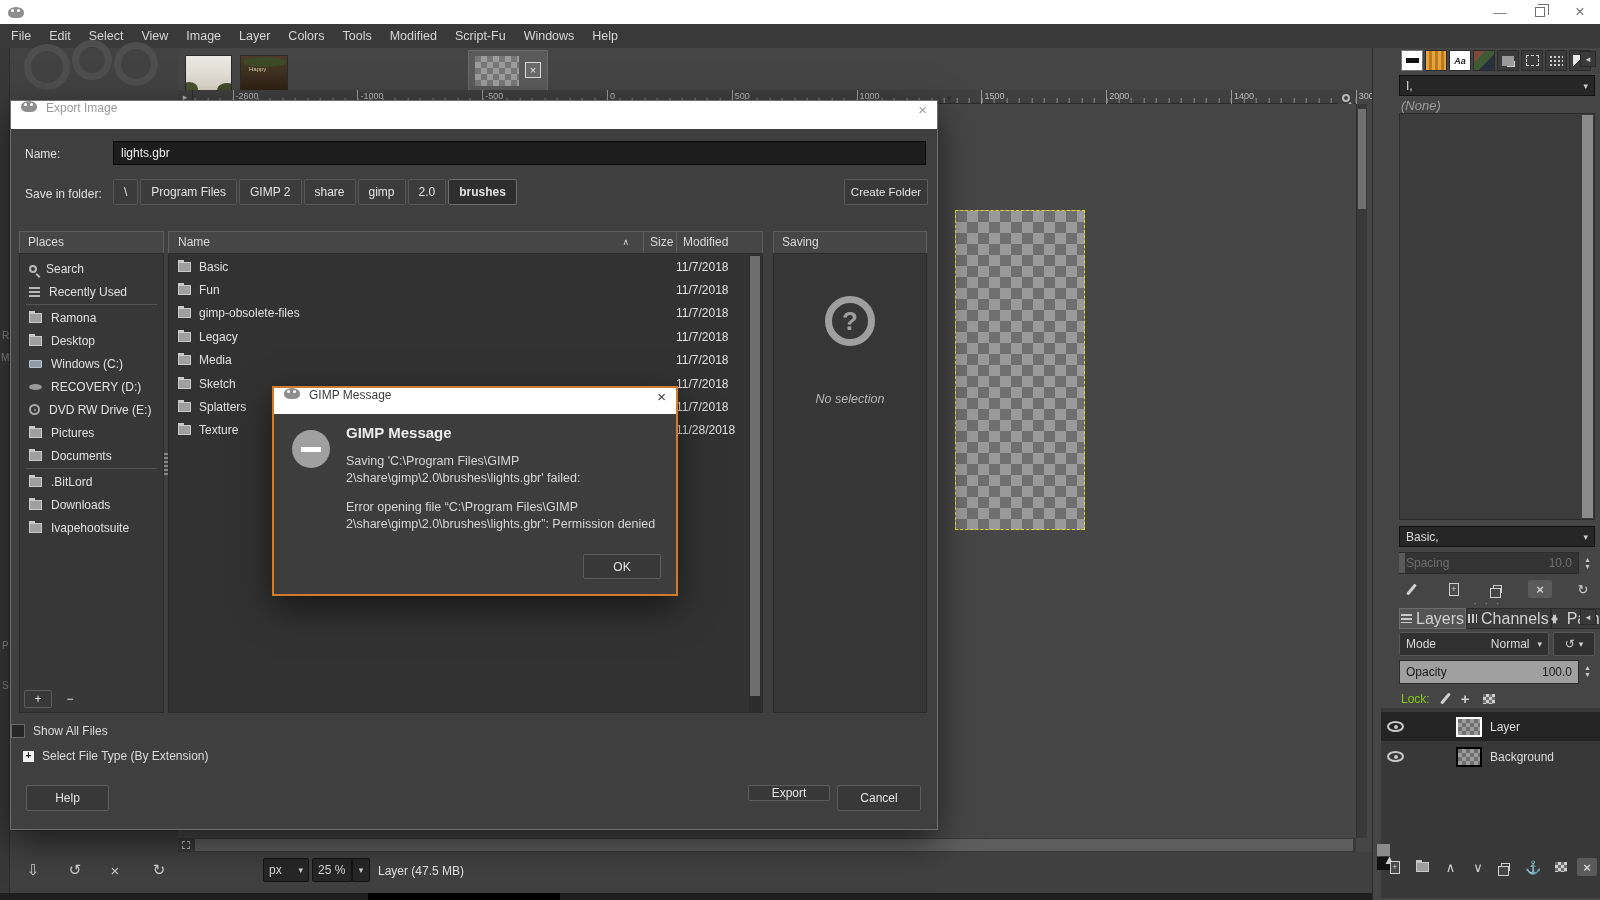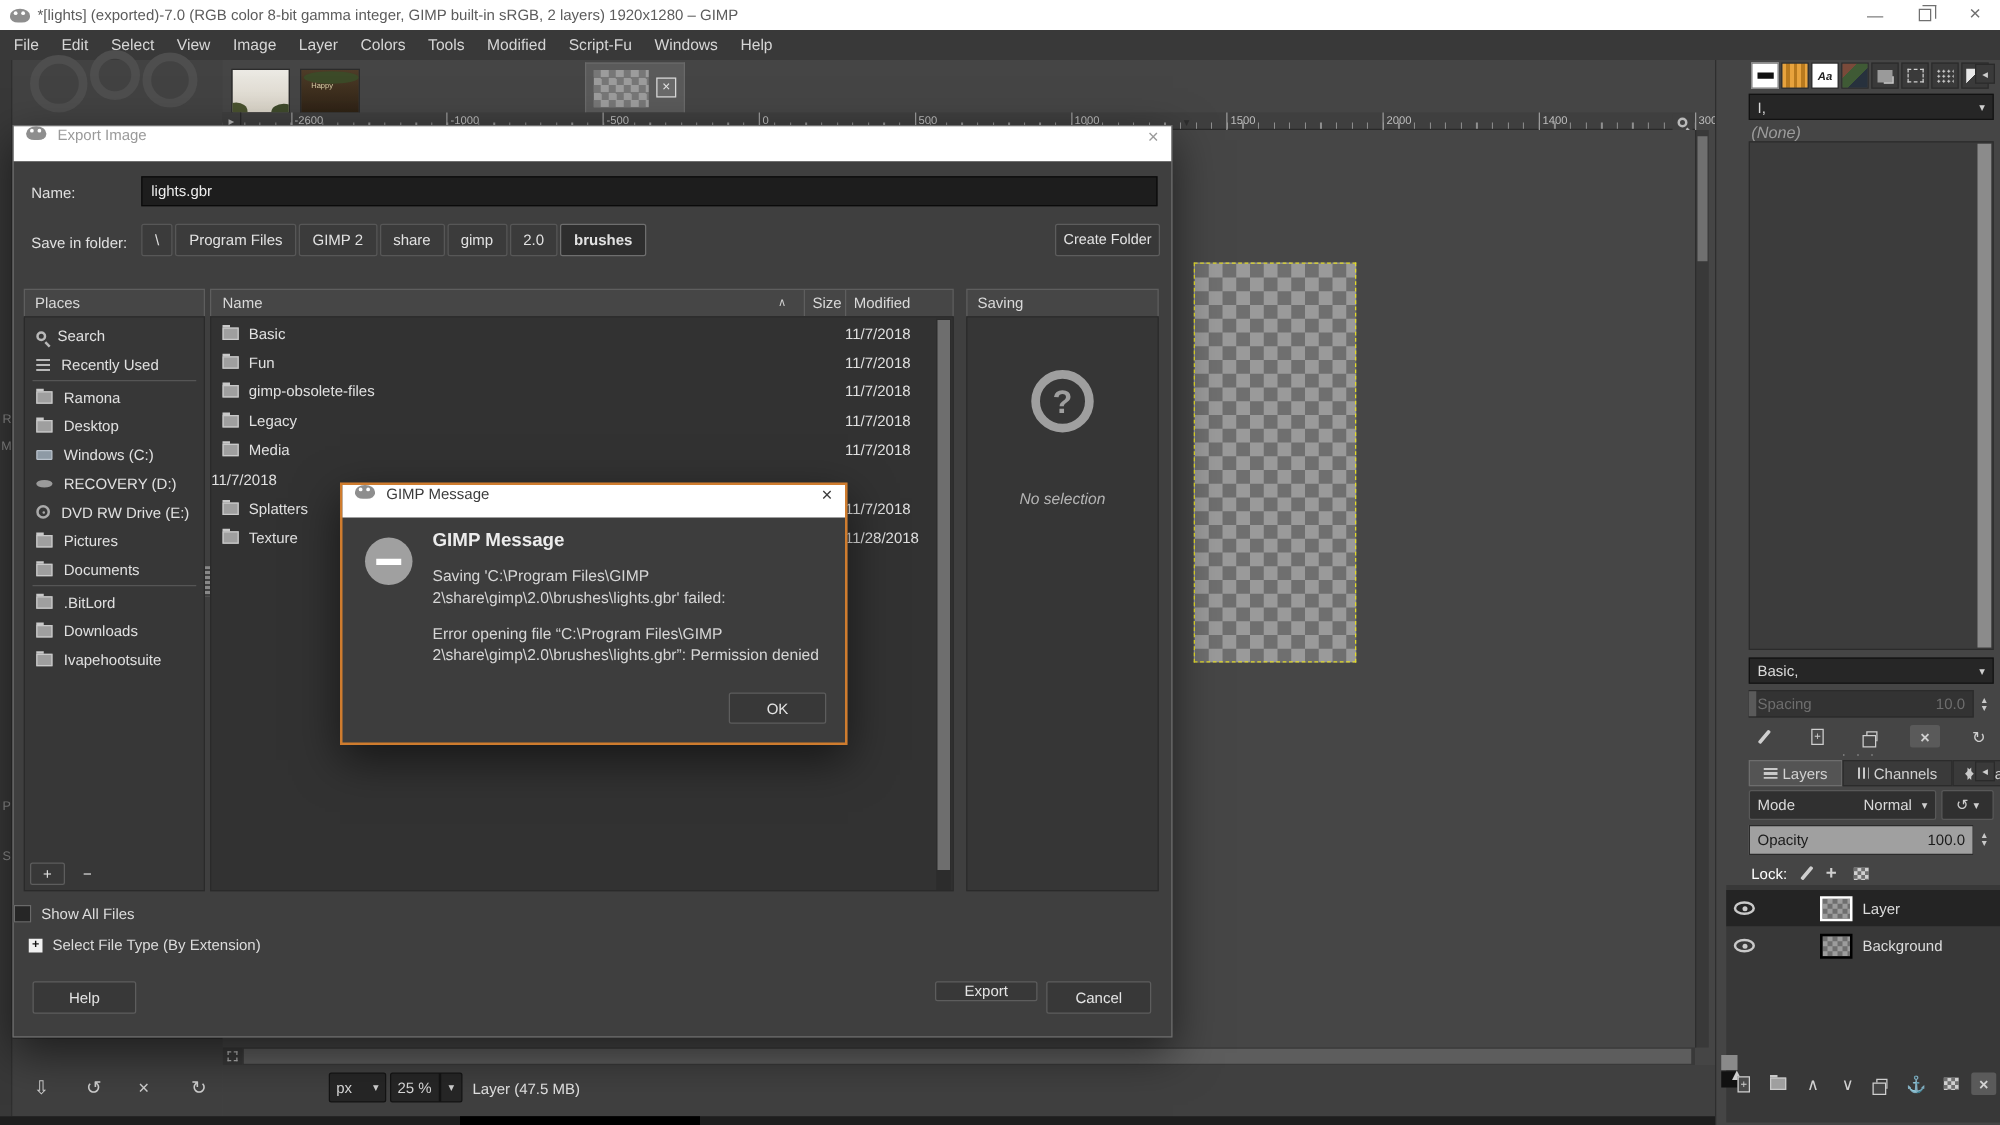--- a/index.html
+++ b/index.html
@@ -73,21 +73,21 @@
   .selsq{width:13px;height:11px;border:1px dashed #cfcfcf}
   .gridsq{width:14px;height:12px;background-image:radial-gradient(#cfcfcf 1px,transparent 1px);background-size:4px 4px}
   .bladesq{width:14px;height:12px;background:linear-gradient(135deg,#e8e8e8 0 45%,#3a3a3a 45%)}
   .smallbtn{position:absolute;width:16px;height:16px;background:#3a3a3a;border:1px solid #2a2a2a;color:#cfcfcf;font-size:9px;display:flex;align-items:center;justify-content:center}
   .dockdd{position:absolute;left:26px;width:196px;height:21px;background:#262626;border:1px solid #121212;color:#dadada;display:flex;align-items:center;justify-content:space-between;padding:0 6px}
   #brush-list{position:absolute;left:26px;top:65px;width:196px;height:407px;background:#3c3c3c;border:1px solid #2b2b2b}
   #brush-list .thumb{position:absolute;right:1px;top:1px;width:11px;height:403px;background:#8b8b8b}
   .slider-row{position:absolute;left:26px;width:180px;height:22px;background:#333333;border:1px solid #2b2b2b;color:#6e6e6e;display:flex;align-items:center;justify-content:space-between;padding:0 6px}
   .spinner{position:absolute;width:15px;height:22px;display:flex;flex-direction:column;align-items:center;justify-content:center;color:#c9c9c9;font-size:8px;line-height:7px}
   .act-ic{width:24px;height:18px;display:flex;align-items:center;justify-content:center;color:#cfcfcf;font-size:13px}
-  .ltab{height:21px;display:flex;align-items:center;gap:4px;padding:0 11px;background:#3a3a3a;border:1px solid #2b2b2b;color:#d2d2d2;font-size:12px}
+  .ltab{height:21px;display:flex;align-items:center;gap:4px;padding:0 1px;background:#3a3a3a;border:1px solid #2b2b2b;color:#d2d2d2;font-size:16px}
   .ltab.active{background:#545454;border-color:#6d6d6d}
   .i-layers{display:inline-block;width:11px;height:9px;background:repeating-linear-gradient(#c9c9c9 0 2px,transparent 2px 4px)}
   .i-channels{display:inline-block;width:9px;height:9px;background:repeating-linear-gradient(90deg,#c9c9c9 0 2px,transparent 2px 4px)}
   .i-paths{display:inline-block;width:0;height:0;border:5px solid transparent;border-left-color:#c9c9c9;position:relative}
   .i-paths:after{content:"";position:absolute;left:-12px;top:-5px;border:5px solid transparent;border-right-color:#c9c9c9}
   #mode-box{position:absolute;left:26px;top:584px;width:150px;height:24px;background:#303030;border:1px solid #585858;border-radius:2px;display:flex;align-items:center;justify-content:space-between;padding:0 6px;color:#dadada}
   #mode-reset{position:absolute;left:180px;top:584px;width:42px;height:24px;background:#303030;border:1px solid #585858;border-radius:2px;display:flex;align-items:center;justify-content:center;gap:4px;color:#cfcfcf}
   #opacity-row{position:absolute;left:26px;top:612px;width:180px;height:24px;background:#a0a0a0;border:1px solid #2b2b2b;color:#1a1a1a;display:flex;align-items:center;justify-content:space-between;padding:0 6px}
   .layer-row{position:absolute;left:8px;width:220px;height:29px;display:flex;align-items:center}
   .i-eye{display:inline-block;width:17px;height:11px;border:2px solid #c9c9c9;border-radius:50%;position:relative}
@@ -133,21 +133,20 @@
   #message-dialog .dlg-title .t{color:#3c3c3c;margin-left:9px}
   .err-circle{position:absolute;left:18px;top:42px;width:38px;height:38px;border-radius:50%;background:#a0a0a0;display:flex;align-items:center;justify-content:center}
   .err-circle .minus{width:20px;height:5px;background:#ffffff}
   .msg-line{position:absolute;left:72px;color:#d6d6d6;font-size:12.5px;white-space:nowrap}
 </style>
 </head>
 <body>
 
 <div class="ab" id="titlebar">
   <div class="wilber" style="margin-left:8px"></div>
-  <span class="ttext">*[lights] (exported)-7.0 (RGB color 8-bit gamma integer, GIMP built-in sRGB, 2 layers) 1920x1280 – GIMP</span>
   <div style="margin-left:auto;display:flex">
     <div class="winbtn">—</div>
     <div class="winbtn">
         <span class="restore-glyph"></span>
       </div>
     <div class="winbtn" style="font-size:16px">×</div>
   </div>
 </div>
 <div class="ab" id="menubar">
     <div class="menu-item">File</div>
@@ -361,21 +360,21 @@
   <div id="opacity-row">
     <span>Opacity</span>
     <span>100.0</span>
   </div>
   <div class="spinner" style="left:207px;top:612px">
       <span>▴</span>
       <span>▾</span>
     </div>
 
   <div class="ab flex" style="left:28px;top:642px;gap:14px">
-    <span style="color:#ffffff">Lock:</span>
+    <span style="color:#84cc16">Lock:</span>
     <span class="i-pencil"></span>
     <span style="color:#cfcfcf;font-size:15px;font-weight:bold">+</span>
     <span class="i-checker"></span>
   </div>
 
   <div class="ab" style="left:8px;top:660px;width:220px;height:190px;background:#383838">
     <div class="layer-row" style="left:0;top:4px;background:#242424">
       <span class="i-eye" style="margin-left:6px"></span>
       <span class="lthumb" style="margin-left:52px;border:2px solid #ffffff"></span>
       <span style="margin-left:8px">Layer</span>
@@ -531,20 +530,24 @@
           <span class="dt">11/7/2018</span>
         </div>
         <div class="file-row">
           <span class="nm">
             <span class="i-folder"></span>
             <span>Media</span>
           </span>
           <span class="dt">11/7/2018</span>
         </div>
         <div class="file-row">
+          <span class="nm">
+            <span class="i-folder"></span>
+            <span>Sketch</span>
+          </span>
           <span class="dt">11/7/2018</span>
         </div>
         <div class="file-row">
           <span class="nm">
             <span class="i-folder"></span>
             <span>Splatters</span>
           </span>
           <span class="dt">11/7/2018</span>
         </div>
         <div class="file-row">

